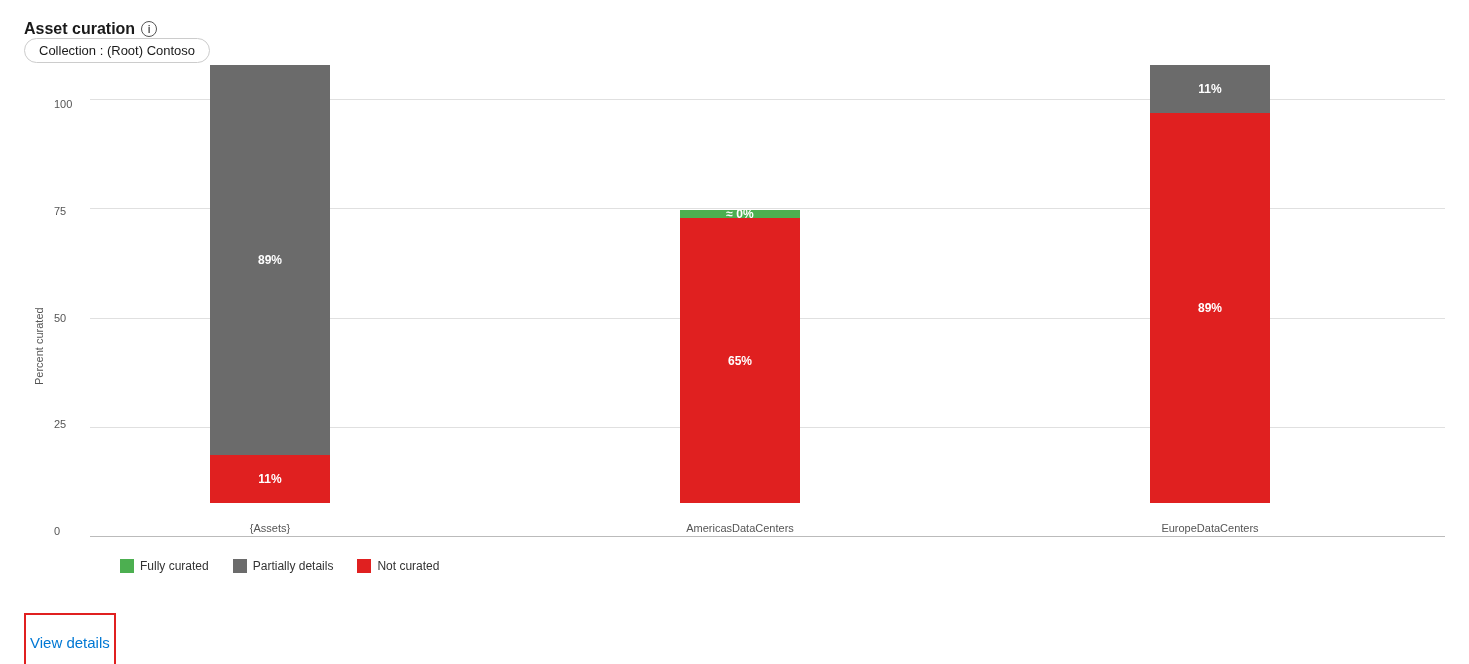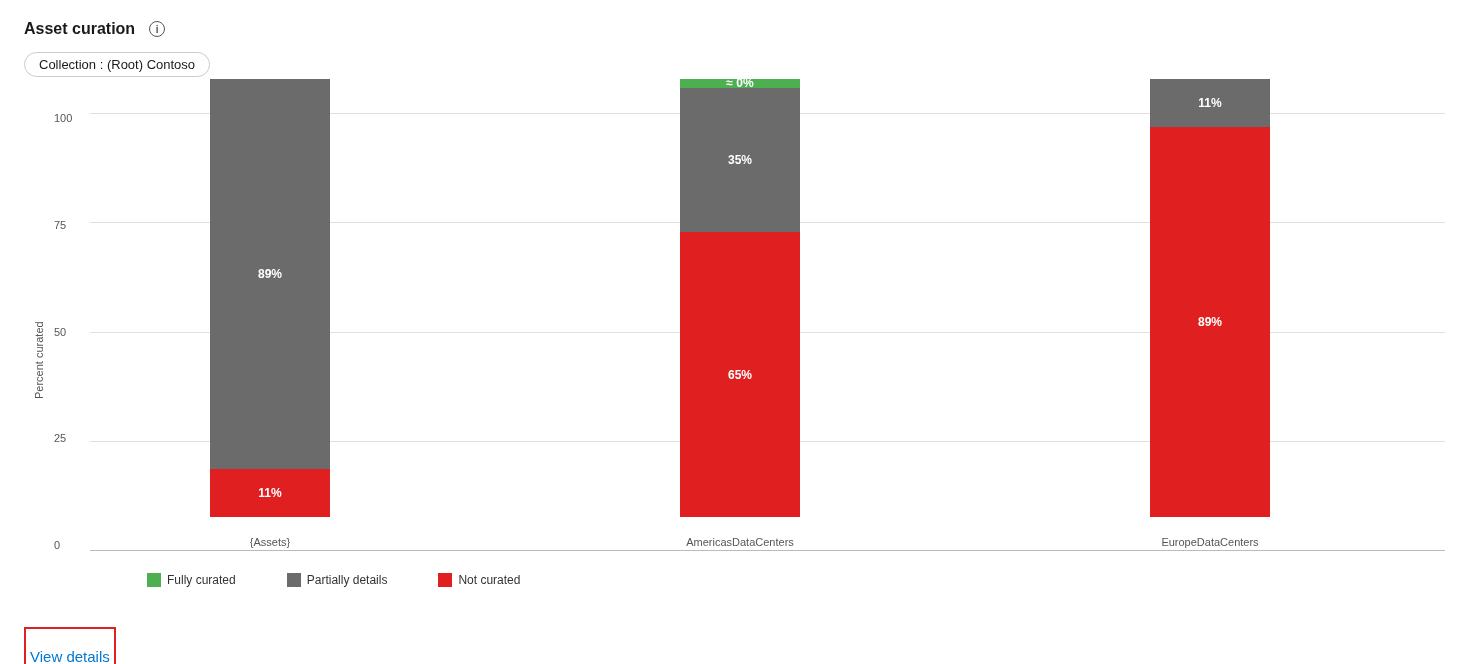--- a/index.html
+++ b/index.html
@@ -9,25 +9,24 @@
       color: #333;
       font-size: 13px;
       padding: 20px 24px;
       width: 1469px;
       min-height: 664px;
     }
 
     .page-title {
       display: flex;
       align-items: center;
-      gap: 14px;
+      gap: 6px;
       font-size: 16px;
       font-weight: 600;
       color: #1a1a1a;
-      margin-bottom: 14px;
     }
 
     .info-icon {
       display: inline-flex;
       align-items: center;
       justify-content: center;
       width: 16px;
       height: 16px;
       border-radius: 50%;
       border: 1.5px solid #555;
@@ -161,21 +160,20 @@
       margin-bottom: 20px;
       margin-left: 66px;
     }
 
     .legend-item {
       display: flex;
       align-items: center;
       gap: 6px;
       font-size: 12px;
       color: #333;
-      margin-left: 27px;
     }
 
     .legend-swatch {
       width: 14px;
       height: 14px;
       flex-shrink: 0;
     }
 
     .legend-swatch.fully-curated { background: #4caf50; }
     .legend-swatch.partially-curated { background: #6b6b6b; }
@@ -252,23 +250,20 @@
             <div class="bar-group-label">{Assets}</div>
           </div>
 
           <div style="position:absolute; bottom:22px; left:590px; display:flex; flex-direction:column; align-items:center;">
             <div style="width:120px; height:438px; display:flex; flex-direction:column; justify-content:flex-end;">
 
               <div class="bar-segment fully-curated" style="height: calc(438px * 0.02);" title="≈ 0%">
                 ≈ 0%
               </div>
 
-              <div class="bar-segment partially-curated" style="height: calc(438px * 0.33);">
-                35%
-              </div>
 
               <div class="bar-segment not-curated" style="height: calc(438px * 0.65);">
                 65%
               </div>
             </div>
             <div class="bar-group-label">AmericasDataCenters</div>
           </div>
 
           <div style="position:absolute; bottom:22px; left:1060px; display:flex; flex-direction:column; align-items:center;">
             <div style="width:120px; height:438px; display:flex; flex-direction:column; justify-content:flex-end;">

